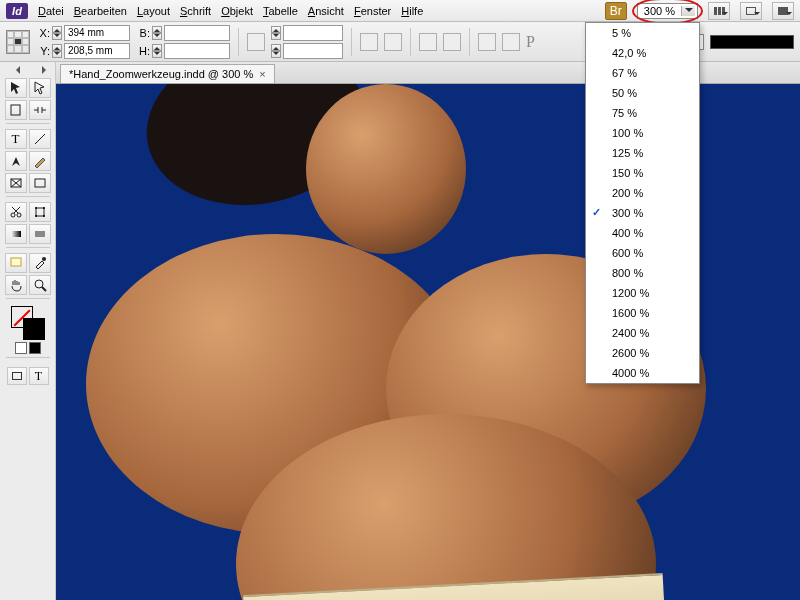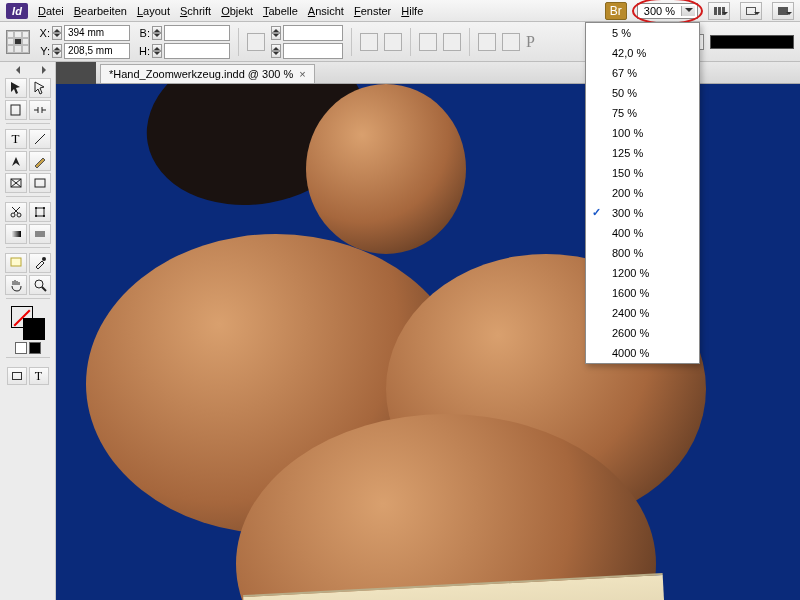--- a/index.html
+++ b/index.html
@@ -61,21 +61,21 @@
   .swatch-stack .b2{position:absolute;right:0;bottom:0;width:22px;height:22px;border:1px solid #000;background:#000;}
   .mini-swatches{display:flex;gap:2px;margin-top:2px;}
   .mini-swatches i{width:12px;height:12px;border:1px solid #666;display:block;}
   .mini-swatches i:first-child{background:#fff;}
   .mini-swatches i:last-child{background:#000;}
   .mode-row{display:flex; gap:2px;margin-top:6px;}
   .mode-row .tool{width:20px;height:18px;}
   .mode-row .t-letter{font-family:Georgia,serif;font-size:12px;}
 
   
-  .docarea{flex:1; background:#4a4a4a; position:relative;padding-left:40px;}
+  .docarea{flex:1; background:#4a4a4a; position:relative;}
   .tabstrip{height:22px;background:linear-gradient(#e8e8e8,#d8d8d8);border-bottom:1px solid #aaa;display:flex;align-items:flex-end;padding-left:4px;}
   .tab{background:#f5f5f5;border:1px solid #aaa;border-bottom:none;padding:3px 8px;display:flex;align-items:center;gap:6px;font-size:10.5px;}
   .tab .x{font-family:Arial;color:#555;}
   .canvas{position:absolute; left:0; right:0; top:22px; bottom:0; background:#0a2a7a; overflow:hidden;}
   
   .subject{position:absolute; left:0; top:0; right:0; bottom:0;}
   .skin{position:absolute;border-radius:50%;background:radial-gradient(circle at 35% 30%, #d9a06e, #a6673d 55%, #5a3620 90%);}
   .hair{position:absolute; width:220px;height:160px; left:90px; top:-40px; background:#1a1210; border-radius:50%; transform:rotate(-10deg);}
   .neck{left:250px;top:0;width:160px;height:170px;}
   .shoulderL{left:30px;top:150px;width:380px;height:300px;}
@@ -224,20 +224,21 @@
     <div class="opt">42,0 %</div>
     <div class="opt">67 %</div>
     <div class="opt">50 %</div>
     <div class="opt">75 %</div>
     <div class="opt">100 %</div>
     <div class="opt">125 %</div>
     <div class="opt">150 %</div>
     <div class="opt">200 %</div>
     <div class="opt"><span class="chk">✓</span>300 %</div>
     <div class="opt">400 %</div>
+    <div class="opt">600 %</div>
     <div class="opt">800 %</div>
     <div class="opt">1200 %</div>
     <div class="opt">1600 %</div>
     <div class="opt">2400 %</div>
     <div class="opt">2600 %</div>
     <div class="opt">4000 %</div>
   </div>
 
 <div class="workspace">
   <div class="leftcol">

